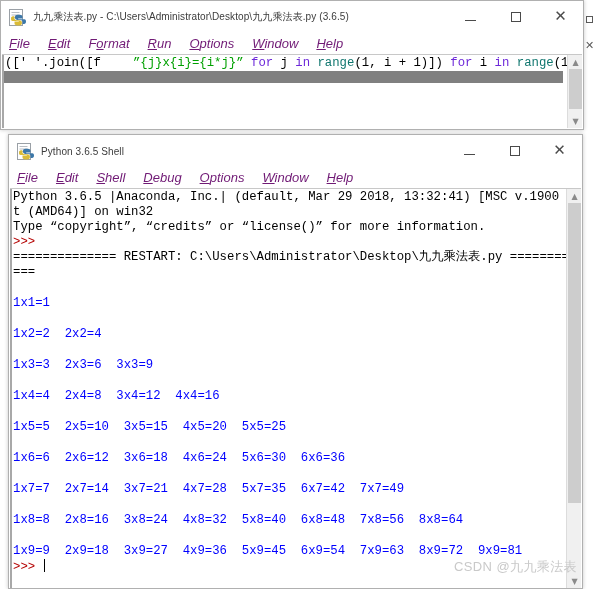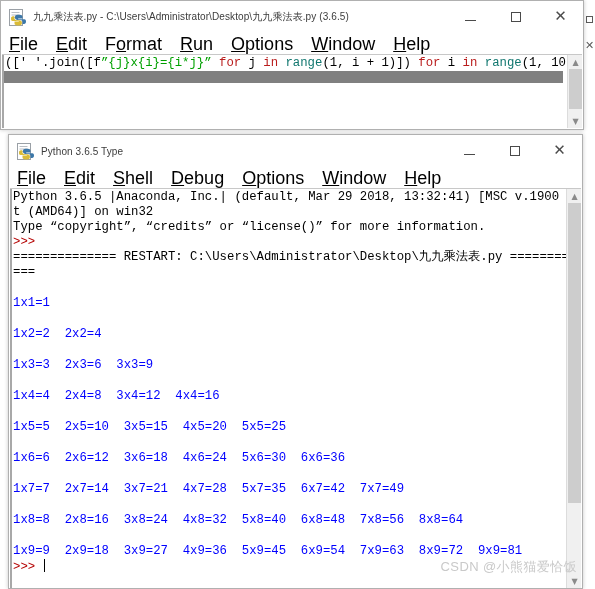--- a/index.html
+++ b/index.html
@@ -123,25 +123,26 @@
   
   .menubar {
     height: 21px;
     background: #ffffff;
     display: flex;
     align-items: center;
     padding-left: 8px;
     box-sizing: border-box;
   }
   .menu-item {
-    font-size: 18px;
-    color: #000000;
+    font-size: 13px;
+    color: #701a75;
     margin-right: 18px;
     white-space: nowrap;
     line-height: 14px;
+    font-style: italic;
   }
   .menu-item .mn {
     text-decoration: underline;
   }
 
   
   .pane {
     position: relative;
     background: #ffffff;
     border-top: 1px solid #c8c8c8;
@@ -156,22 +157,22 @@
   }
   .code, .shelltext {
     font-family: "Liberation Mono", "DejaVu Sans Mono", monospace;
     font-size: 12.3px;
     line-height: 15px;
     white-space: pre;
     color: #000000;
   }
 
   
-  .tok-str    { color: #00a000; }
-  .tok-kw     { color: #b91c1c; }
+  .tok-str    { color: #00a000; margin-left: 32px; }
+  .tok-kw     { color: #6d28d9; }
   .tok-bi     { color: #0f766e; }
   .tok-def    { color: #0000ff; margin-top: 16px; }
   .tok-err    { color: #b40000; }
 
   
   .sel-band {
     position: absolute;
     left: 2px;
     top: 16px;
     right: 19px;
@@ -333,21 +334,21 @@
 
     <div class="titlebar">
       <div class="title-icon">
         <svg width="17" height="17" viewBox="0 0 17 17" aria-hidden="true">
           <rect x="0.5" y="0.5" width="13" height="16" fill="#ffffff" stroke="#9aa0a6"></rect>
           <path d="M2.5 3.5h8M2.5 6h8M2.5 8.5h6" stroke="#b9bec4" stroke-width="1"></path>
           <path d="M6 8c0-1.4 1-2.2 2.6-2.2h2.3c1.5 0 2.6.8 2.6 2.2v1.6H9.2v.6h6.1c1.4 0 1.7 1 1.7 2.3 0 1.6-.6 2.5-2 2.5h-1.4v-1.8c0-1.3-1-2.2-2.4-2.2H8.6C7.2 11 6 10.1 6 8.8V8z" fill="#3c77a8"></path>
           <path d="M10.9 13.2c0 1.3-1 2.2-2.5 2.2H6.1c-1.5 0-2.6-.8-2.6-2.2v-1.6h4.3v-.6H1.7C.4 11 0 10 0 8.7c0-1.6.6-2.5 2-2.5h1.4V8c0 1.3 1 2.2 2.4 2.2h2.6c1.4 0 2.5.9 2.5 2.2v.8z" fill="#d9bb38" transform="translate(2,1)"></path>
         </svg>
       </div>
-      <div class="title-text">Python 3.6.5 Type</div>
+      <div class="title-text">Python 3.6.5 Shell</div>
 
       <div class="caption-buttons">
         <div class="cap-btn cap-min">
             <i></i>
           </div>
         <div class="cap-btn cap-max">
             <i></i>
           </div>
         <div class="cap-btn cap-close">✕</div>
       </div>
@@ -369,14 +370,14 @@
         <div class="shelltext" id="shell-output"><div>Python 3.6.5 |Anaconda, Inc.| (default, Mar 29 2018, 13:32:41) [MSC v.1900 64 bi</div><div>t (AMD64)] on win32</div><div>Type “copyright”, “credits” or “license()” for more information.</div><div class="tok-err">&gt;&gt;&gt;</div><div>============== RESTART: C:\Users\Administrator\Desktop\九九乘法表.py ===========</div><div>===</div><div class="tok-def">1x1=1</div><div class="tok-def">1x2=2  2x2=4</div><div class="tok-def">1x3=3  2x3=6  3x3=9</div><div class="tok-def">1x4=4  2x4=8  3x4=12  4x4=16</div><div class="tok-def">1x5=5  2x5=10  3x5=15  4x5=20  5x5=25</div><div class="tok-def">1x6=6  2x6=12  3x6=18  4x6=24  5x6=30  6x6=36</div><div class="tok-def">1x7=7  2x7=14  3x7=21  4x7=28  5x7=35  6x7=42  7x7=49</div><div class="tok-def">1x8=8  2x8=16  3x8=24  4x8=32  5x8=40  6x8=48  7x8=56  8x8=64</div><div class="tok-def">1x9=9  2x9=18  3x9=27  4x9=36  5x9=45  6x9=54  7x9=63  8x9=72  9x9=81</div><div><span class="tok-err">&gt;&gt;&gt; </span><span class="caret"></span></div></div>
       </div>
       <div class="vscroll">
         <div class="arrow-up">▲</div>
         <div class="thumb" style="top:14px;height:300px;"></div>
         <div class="arrow-dn">▼</div>
       </div>
     </div>
   </div>
 
-  <div id="watermark">CSDN @小熊猫爱恰饭</div>
+  <div id="watermark">CSDN @九九乘法表</div>
 </div>
 
 </body></html>

